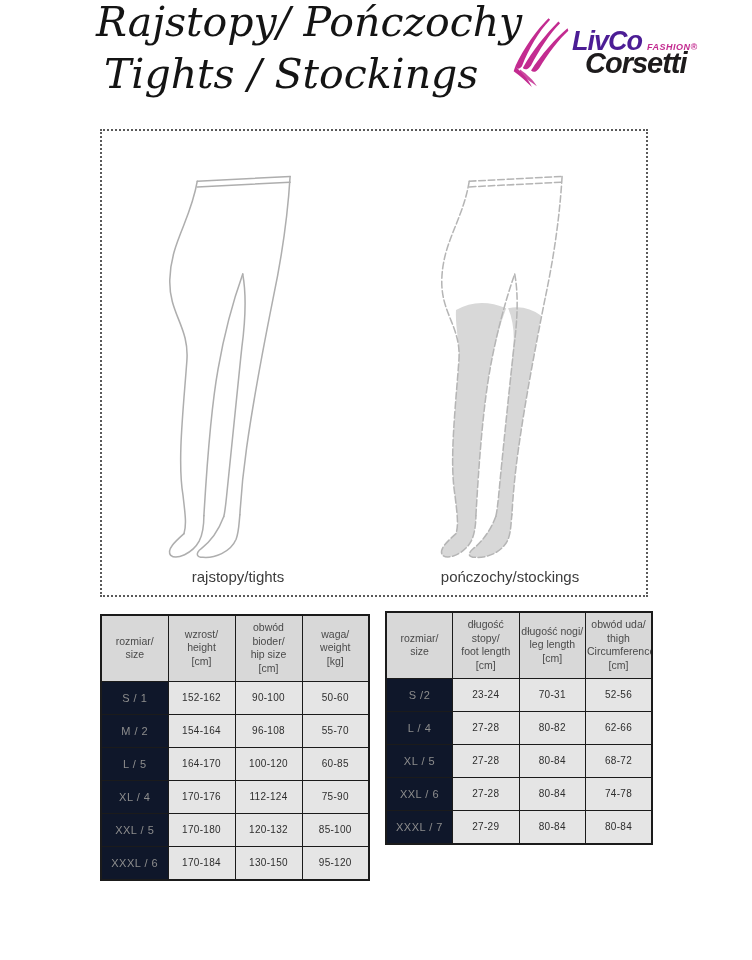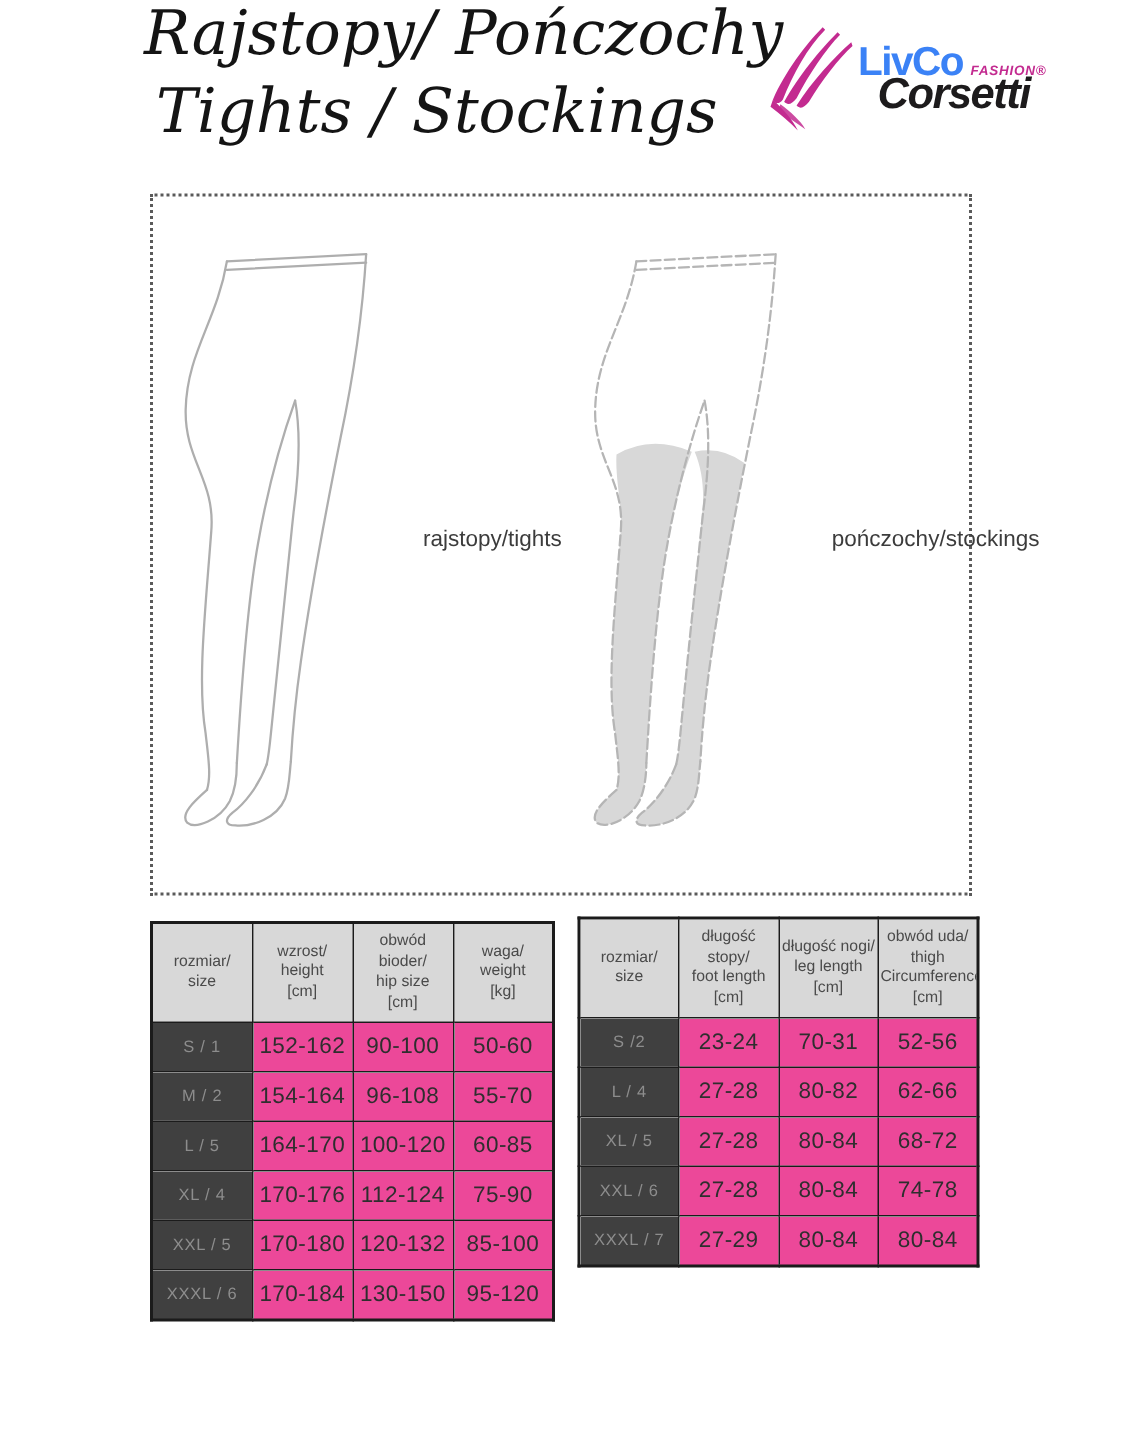--- a/index.html
+++ b/index.html
@@ -23,42 +23,42 @@
   .title .line2 { font-size:41px; margin-left:8px; margin-top:6px; }
 
   .logo {
     position:absolute; left:512px; top:14px;
     display:flex; align-items:flex-start;
   }
   .logo-wing { width:58px; height:74px; margin-top:2px; }
   .logo-text { margin-left:2px; margin-top:14px; }
   .logo-row1 { display:flex; align-items:baseline; }
   .logo-brand {
-    font-size:27px; font-weight:bold; 
-    color:#3b82f6; letter-spacing:-1px; line-height:1;
+    font-size:27px; font-weight:bold; font-style:italic;
+    color:#4c1d95; letter-spacing:-1px; line-height:1;
   }
   .logo-fashion {
     font-size:9px; font-weight:bold; font-style:italic;
     color:#c32b90; margin-left:5px; letter-spacing:0.5px;
   }
   .logo-corsetti {
     font-size:29px; font-weight:bold; font-style:italic;
     color:#1d1b1c; letter-spacing:-1px; line-height:1;
     margin-top:-6px; margin-left:13px;
   }
 
   
   .dotted-box {
     position:absolute; left:100px; top:129px;
     width:544px; height:464px;
     border:2px dotted #5a5a5a;
     display:flex;
   }
   .figure-col {
-    flex:1; display:flex; flex-direction:row;
+    flex:1; display:flex; flex-direction:column;
     align-items:center; justify-content:flex-end;
     padding-bottom:10px;
   }
   .figure-label { font-size:15px; color:#3c3c3c; margin-top:2px; }
 
   
   table.size-table {
     position:absolute;
     border-collapse:collapse;
     table-layout:fixed;
@@ -74,27 +74,27 @@
   }
   .size-table th {
     background:#d8d8d8;
     font-weight:normal;
     font-size:10.5px; line-height:1.3;
     color:#4a4a4a;
     white-space:pre-line;
     padding:5px 1px;
   }
   .size-table td {
-    background:#ec4899;
-    font-size:15px; color:#2e2e2e;
+    background:#e5e5e5;
+    font-size:10px; color:#2e2e2e;
     height:30px;
     letter-spacing:0.3px;
   }
   .size-table td.size-col {
-    background:#404040;
+    background:#0f172a;
     color:#8d8d8d;
     font-size:11px;
     letter-spacing:0.5px;
   }
 </style>
 </head>
 <body>
 
 <div class="title">
   <div class="line1">Rajstopy/ Pończochy</div>

